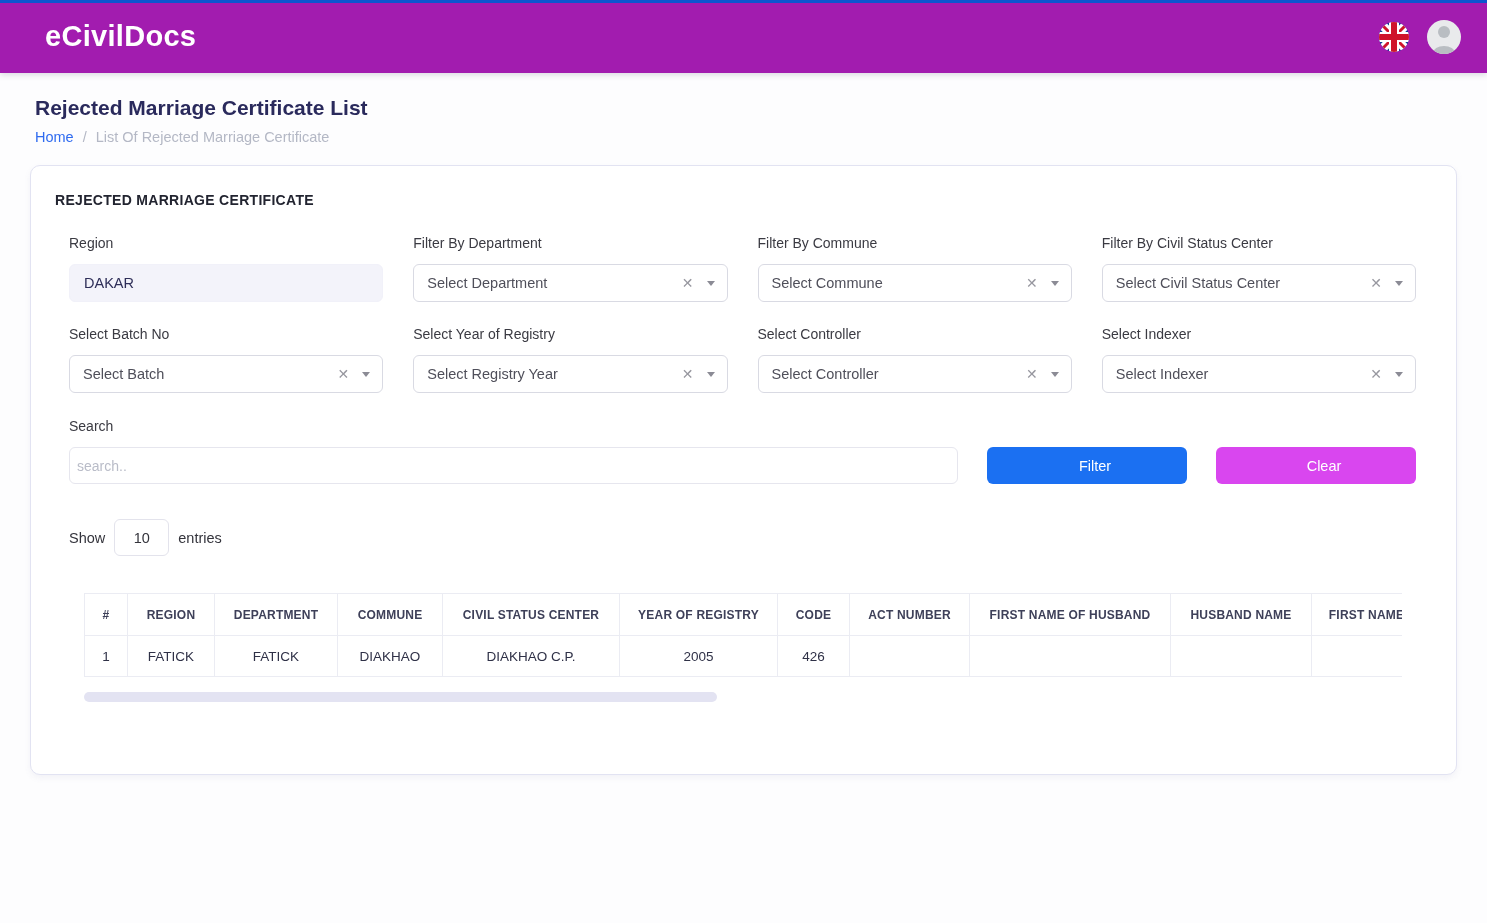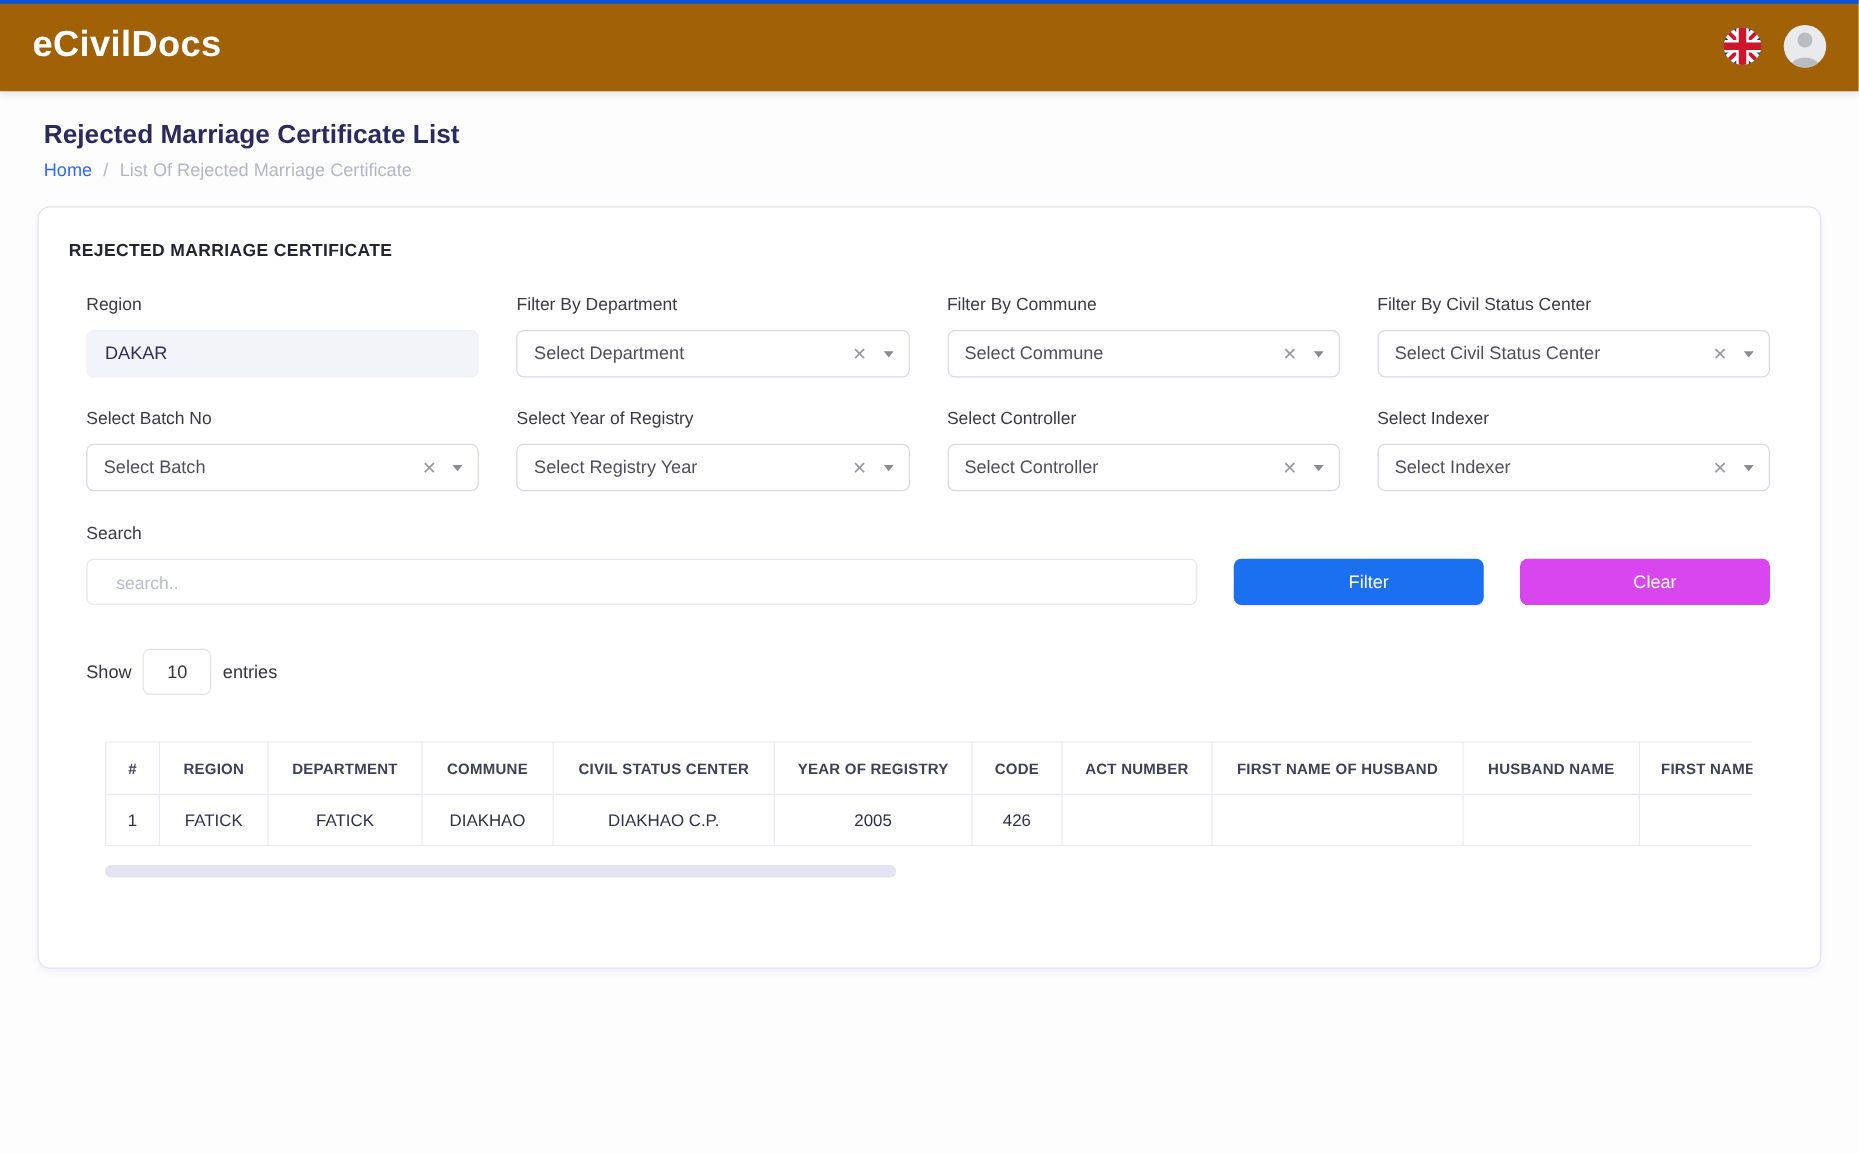--- a/index.html
+++ b/index.html
@@ -1,21 +1,21 @@
 <!DOCTYPE html>
 <html><head>
 <meta charset="utf-8">
 <style>
   * { margin:0; padding:0; box-sizing:border-box; }
   html,body { width:1487px; height:923px; }
   body { font-family:"Liberation Sans", sans-serif; background:#fdfdfe; overflow:hidden; }
 
   
-  .header { height:73px; background:#a16207; display:flex; align-items:center; justify-content:space-between;
-            padding:0 26px 0 26px; position:relative; box-shadow:0 2px 6px rgba(60,60,100,.18); }
+  .header { height:73px; background:#a21caf; display:flex; align-items:center; justify-content:space-between;
+            padding:0 26px 0 45px; position:relative; box-shadow:0 2px 6px rgba(60,60,100,.18); }
   .header::before { content:""; position:absolute; top:0; left:0; right:0; height:3px; background:#0c55cf; }
   .brand { color:#fff; font-size:29px; font-weight:700; letter-spacing:.3px; }
   .header-right { display:flex; align-items:center; gap:18px; }
 
   .flag { width:30px; height:30px; border-radius:50%; overflow:hidden; position:relative; background:#0b3f94; cursor:pointer; }
   .flag .bar { position:absolute; left:-30%; width:160%; top:50%; }
   .flag .dw  { height:9px; background:#fff; transform:translateY(-50%) rotate(45deg); }
   .flag .dw2 { height:9px; background:#fff; transform:translateY(-50%) rotate(-45deg); }
   .flag .dr  { height:3px; background:#cf142b; transform:translateY(-50%) rotate(45deg); }
   .flag .dr2 { height:3px; background:#cf142b; transform:translateY(-50%) rotate(-45deg); }
@@ -47,21 +47,21 @@
                    width:100%; outline:none; font-family:inherit; }
   .select { background:#fff; border:1px solid #d9dae3; padding:0 12px 0 13px; justify-content:space-between; cursor:pointer; }
   .select-value { font-size:14.5px; color:#4f4f5a; }
   .select-icons { display:flex; align-items:center; gap:13px; }
   .clear-x { color:#97979f; font-size:14px; line-height:1; cursor:pointer; }
   .chev { width:0; height:0; border-left:4px solid transparent; border-right:4px solid transparent; border-top:5px solid #8b8b95; cursor:pointer; }
 
   
   .search-section { margin:25px 40px 0 38px; }
   .search-row { display:flex; gap:29px; margin-top:13px; align-items:center; }
-  .search-input { flex:0 0 889px; height:37px; border:1px solid #e6e6ee; border-radius:6px; padding:0 23px;
+  .search-input { flex:0 0 889px; height:37px; border:1px solid #e6e6ee; border-radius:6px; padding:0 7px;
                   font-size:14px; color:#333; outline:none; font-family:inherit; }
   .search-input::placeholder { color:#b9bcc8; }
   .btn { width:200px; height:37px; border:none; border-radius:6px; color:#fff; font-size:14.5px; cursor:pointer; font-family:inherit;padding-left:16px; }
   .btn-filter { background:#1b70f2; }
   .btn-clear { background:#d946ef; }
 
   
   .entries-row { margin:35px 40px 0 38px; display:flex; align-items:center; gap:9px; font-size:14.5px; color:#34343c; }
   .entries-input { width:55px; height:37px; border:1px solid #e3e3ec; border-radius:6px; text-align:center;
                    font-size:14.5px; color:#34343c; outline:none; font-family:inherit; }

